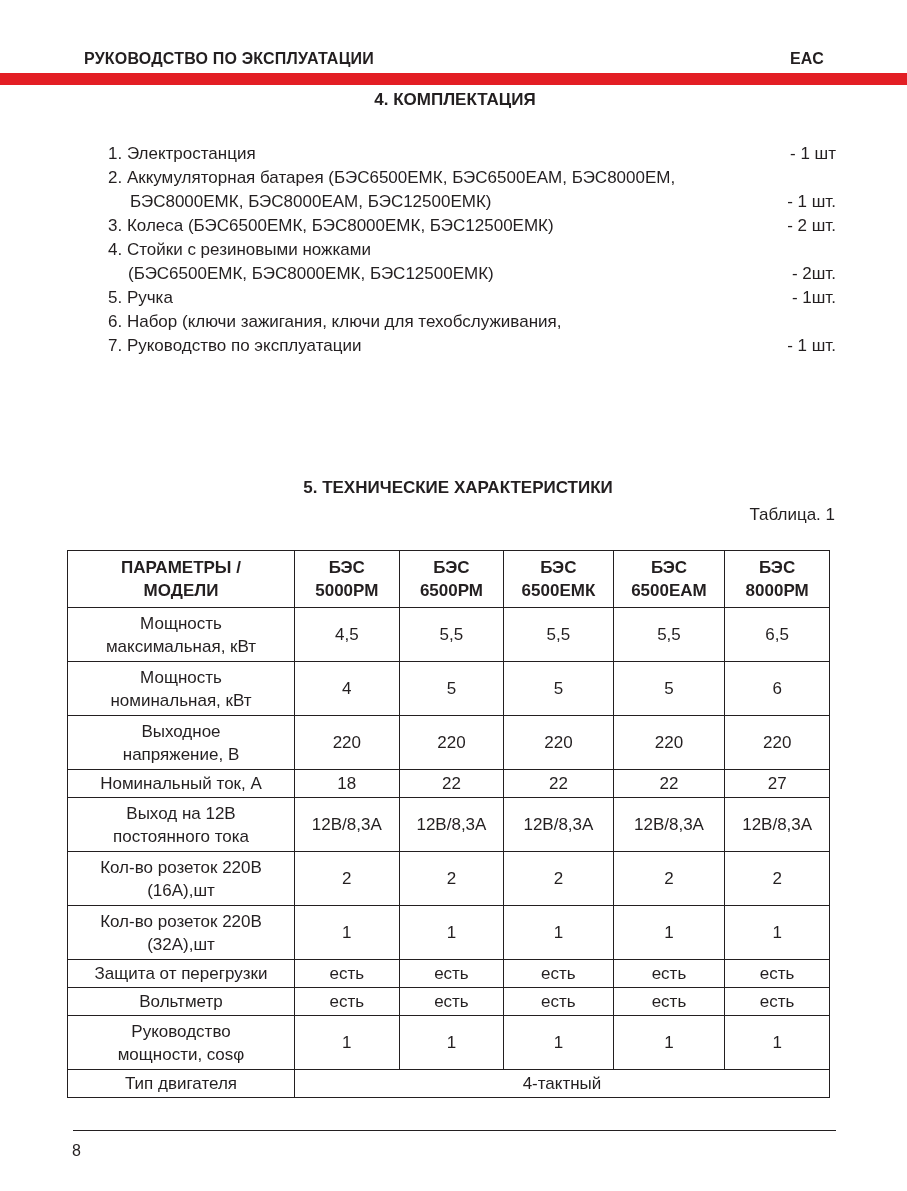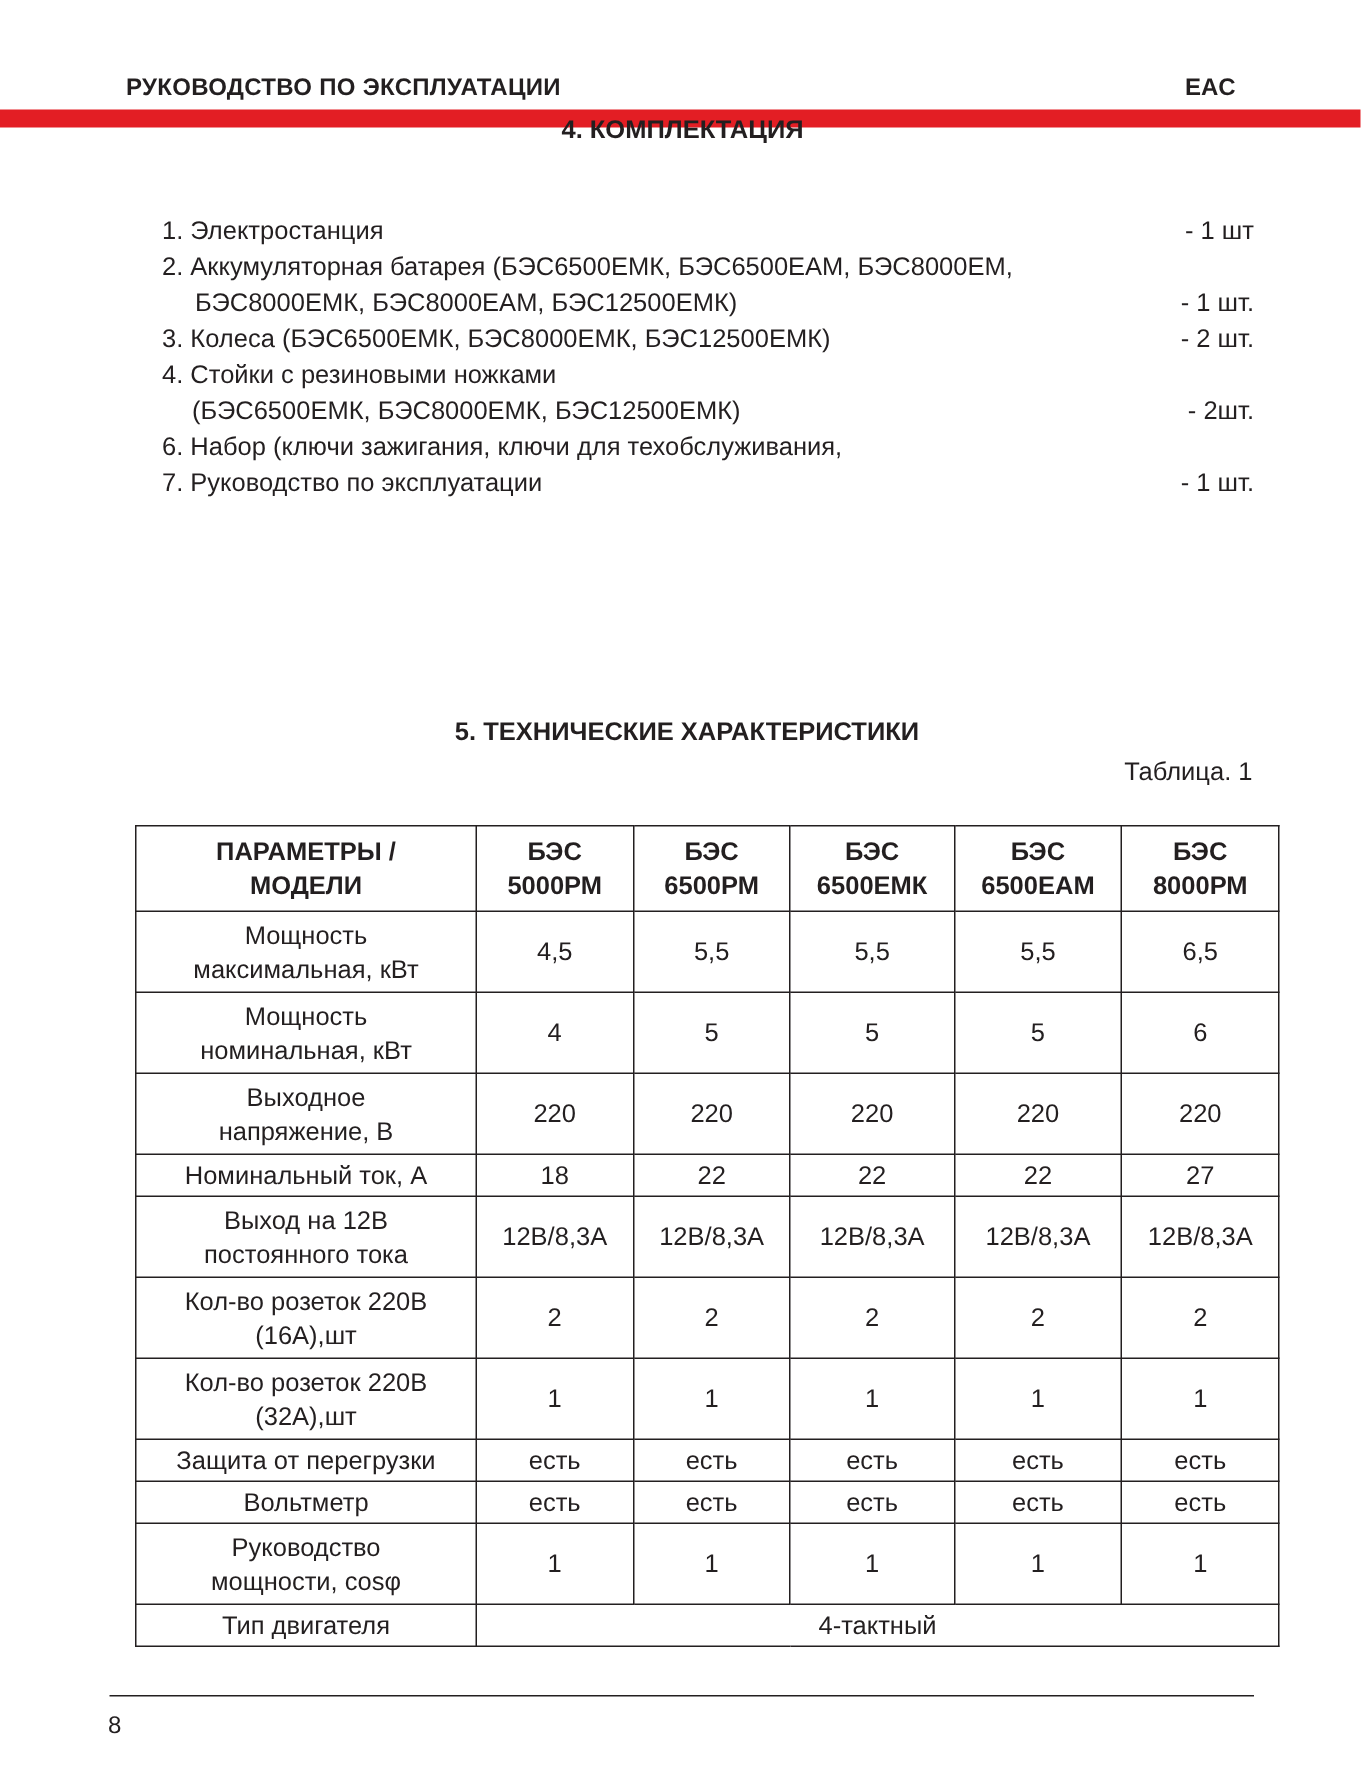--- a/index.html
+++ b/index.html
@@ -6,32 +6,32 @@
   body {
     width: 907px; height: 1191px; background: #ffffff; position: relative;
     font-family: "Liberation Sans", sans-serif; color: #231f20; overflow: hidden;
   }
   .header { position: absolute; left: 0; top: 0; width: 907px; height: 86px; }
   .header-title { position: absolute; left: 84px; top: 50px; font-size: 16px; font-weight: bold; letter-spacing: 0.2px; }
   .header-mark { position: absolute; left: 790px; top: 50px; font-size: 16px; font-weight: bold; }
   .red-bar { position: absolute; left: 0; top: 73px; width: 907px; height: 12px; background: #e31e24; }
 
   .section-title { position: absolute; left: 0; width: 907px; text-align: center; font-size: 17px; font-weight: bold; }
-  .s4 { top: 77px; left: 455px; width: auto; transform: translateX(-50%); }
+  .s4 { top: 90px; left: 455px; width: auto; transform: translateX(-50%); }
   .s5 { top: 478px; left: 458px; width: auto; transform: translateX(-50%); }
 
   .kit { position: absolute; left: 108px; top: 142px; width: 728px; font-size: 17px; line-height: 24px; }
   .kit-row { display: flex; justify-content: space-between; height: 24px; white-space: nowrap; }
   .kit-row.cont { padding-left: 22px; }
   .kit-qty { text-align: left; }
 
   .table-caption { position: absolute; right: 72px; top: 505px; font-size: 17px; }
 
   table.spec {
-    position: absolute; left: 90px; top: 550px; width: 763px;
+    position: absolute; left: 67px; top: 550px; width: 763px;
     border-collapse: collapse; font-size: 17px;
   }
   table.spec td, table.spec th {
     border: 1.5px solid #231f20; padding: 0 6px; vertical-align: middle;
   }
   table.spec th { font-weight: bold; text-align: center; line-height: 23px; height: 56px; }
   table.spec td.param { text-align: center; line-height: 23px; width: 214px; }
   table.spec td.val { text-align: center; }
   .h56 { height: 54px; }
   .h26 { height: 28px; }
@@ -67,20 +67,24 @@
       <span>3. Колеса (БЭС6500ЕМК, БЭС8000ЕМК, БЭС12500ЕМК)</span>
       <span class="kit-qty">- 2 шт.</span>
     </div>
   <div class="kit-row">
       <span>4. Стойки с резиновыми ножками</span>
       <span class="kit-qty"></span>
     </div>
   <div class="kit-row cont" style="padding-left:20px">
       <span>(БЭС6500ЕМК, БЭС8000ЕМК, БЭС12500ЕМК)</span>
       <span class="kit-qty">- 2шт.</span>
+    </div>
+  <div class="kit-row">
+      <span>5. Ручка</span>
+      <span class="kit-qty">- 1шт.</span>
     </div>
   <div class="kit-row">
       <span>6. Набор (ключи зажигания, ключи для техобслуживания,</span>
       <span class="kit-qty"></span>
     </div>
   <div class="kit-row">
       <span>7. Руководство по эксплуатации</span>
       <span class="kit-qty">- 1 шт.</span>
     </div>
 </div>

